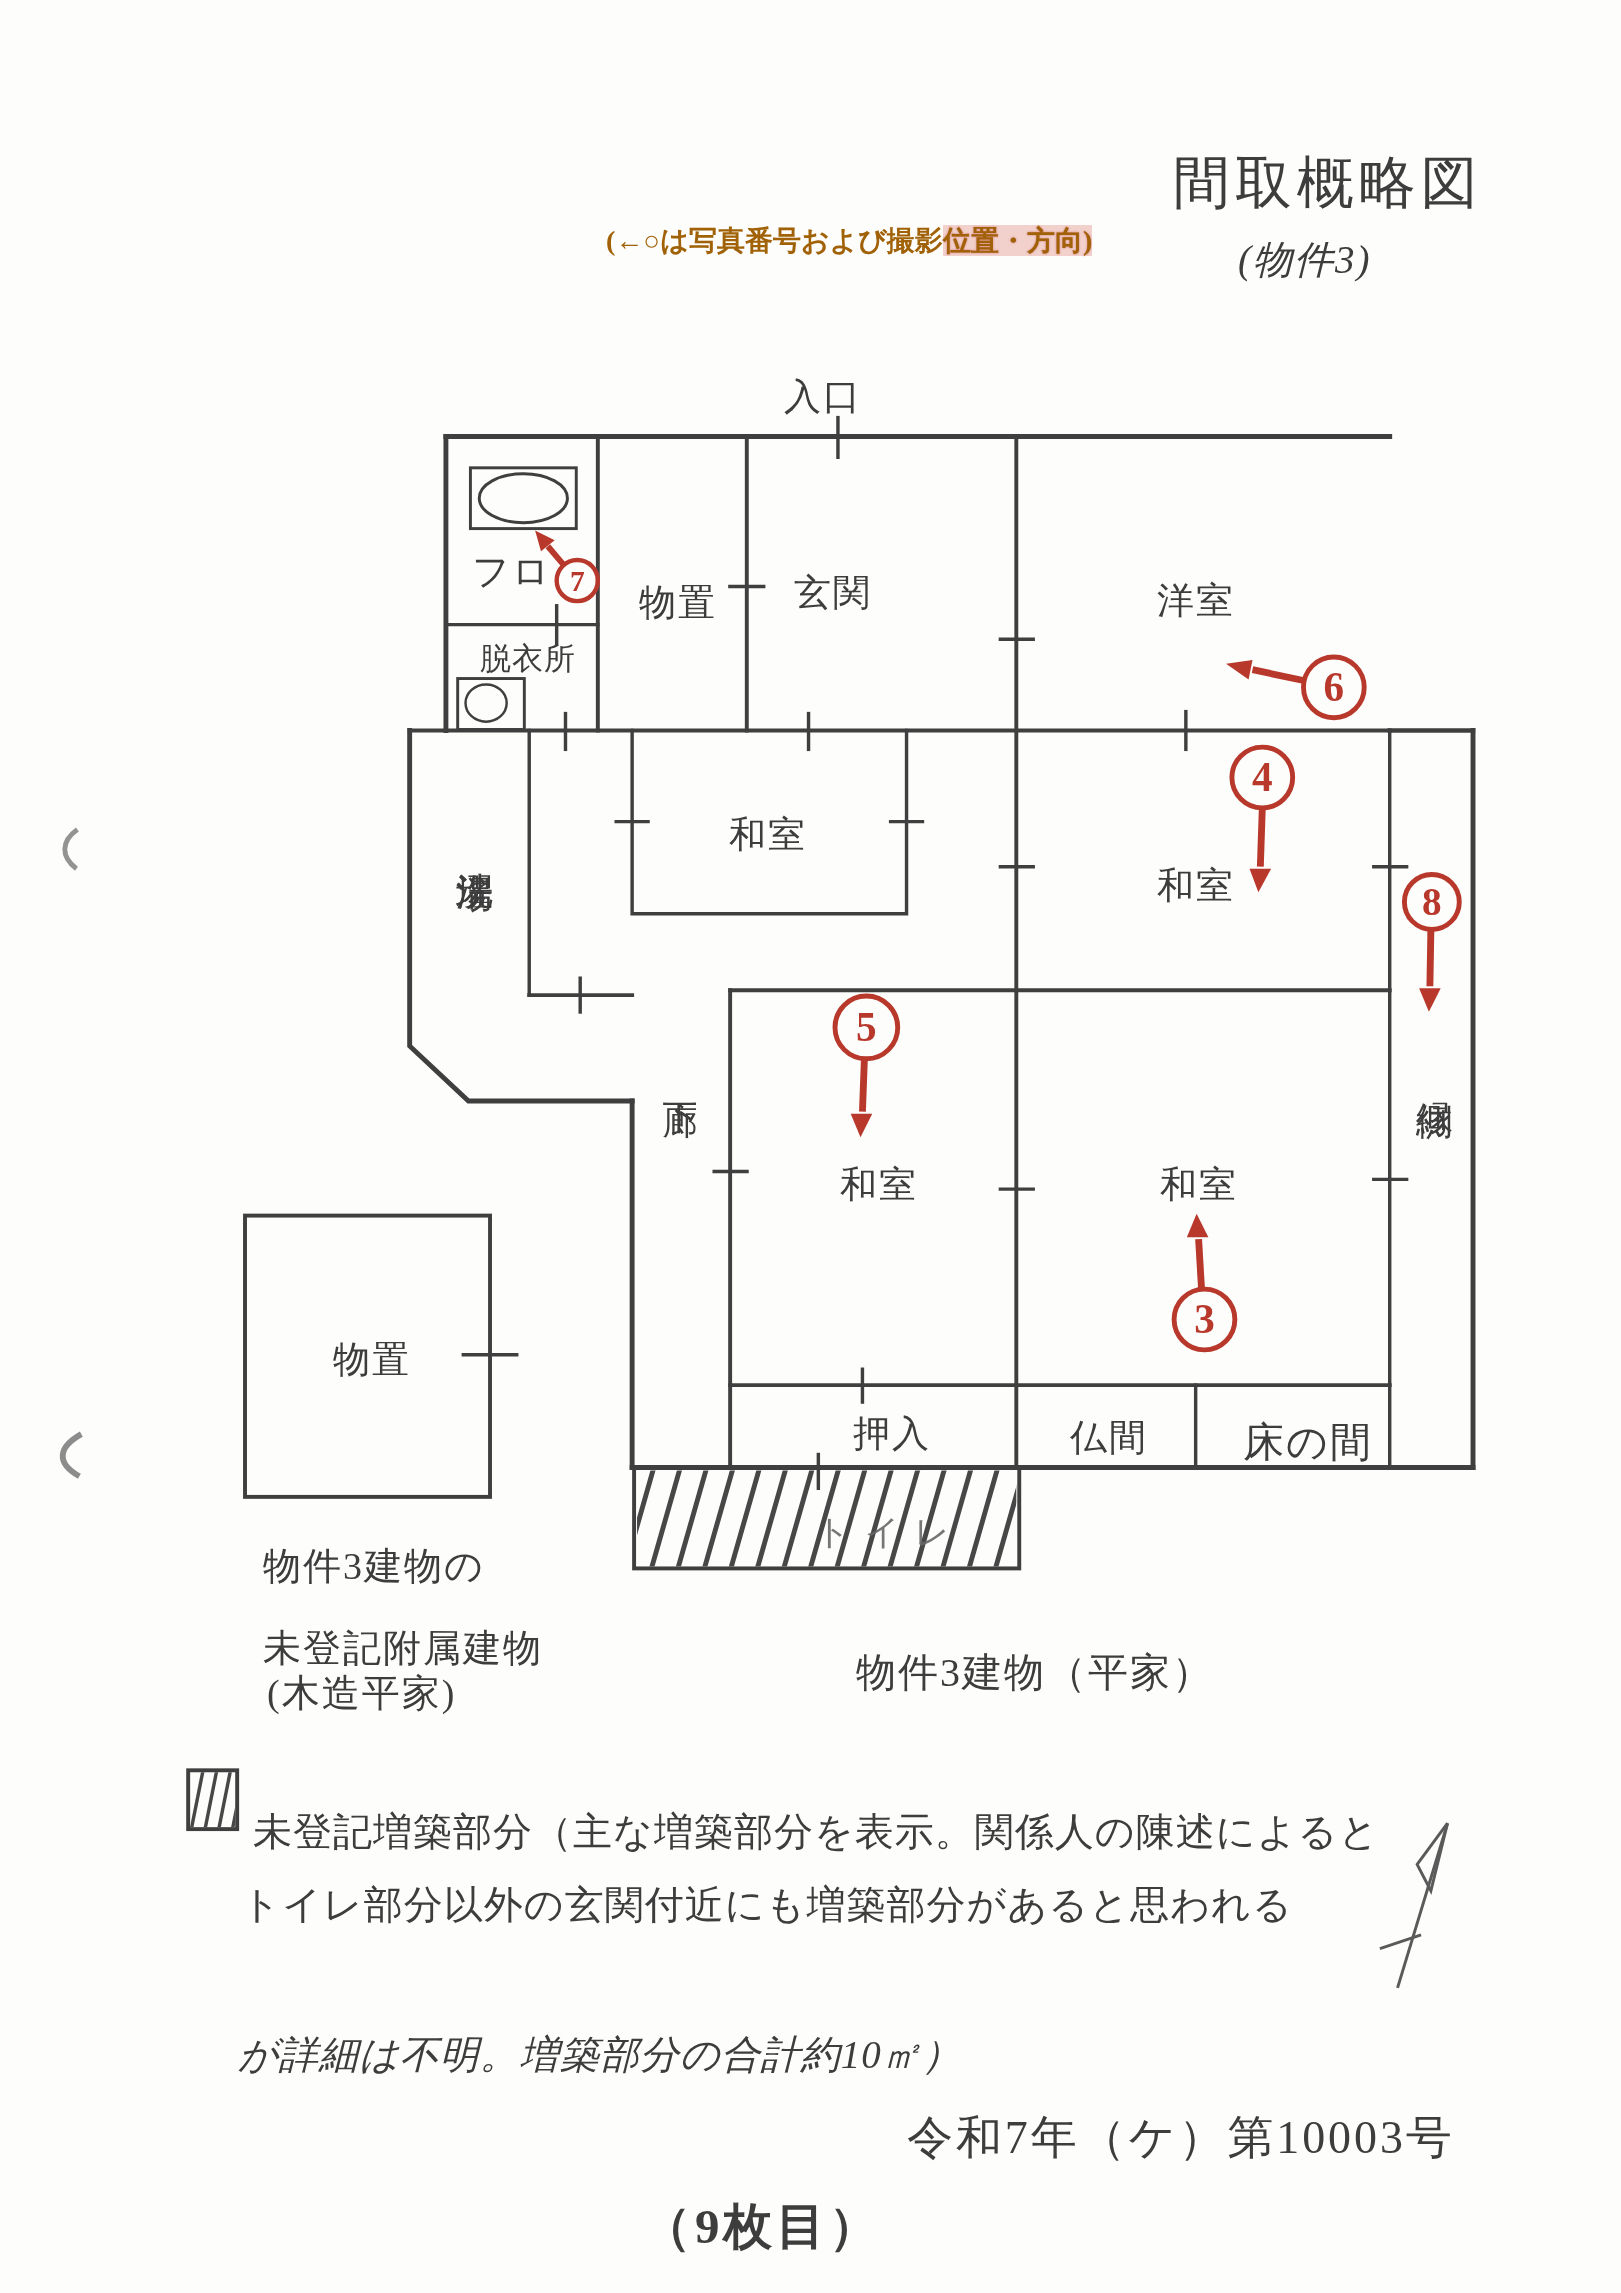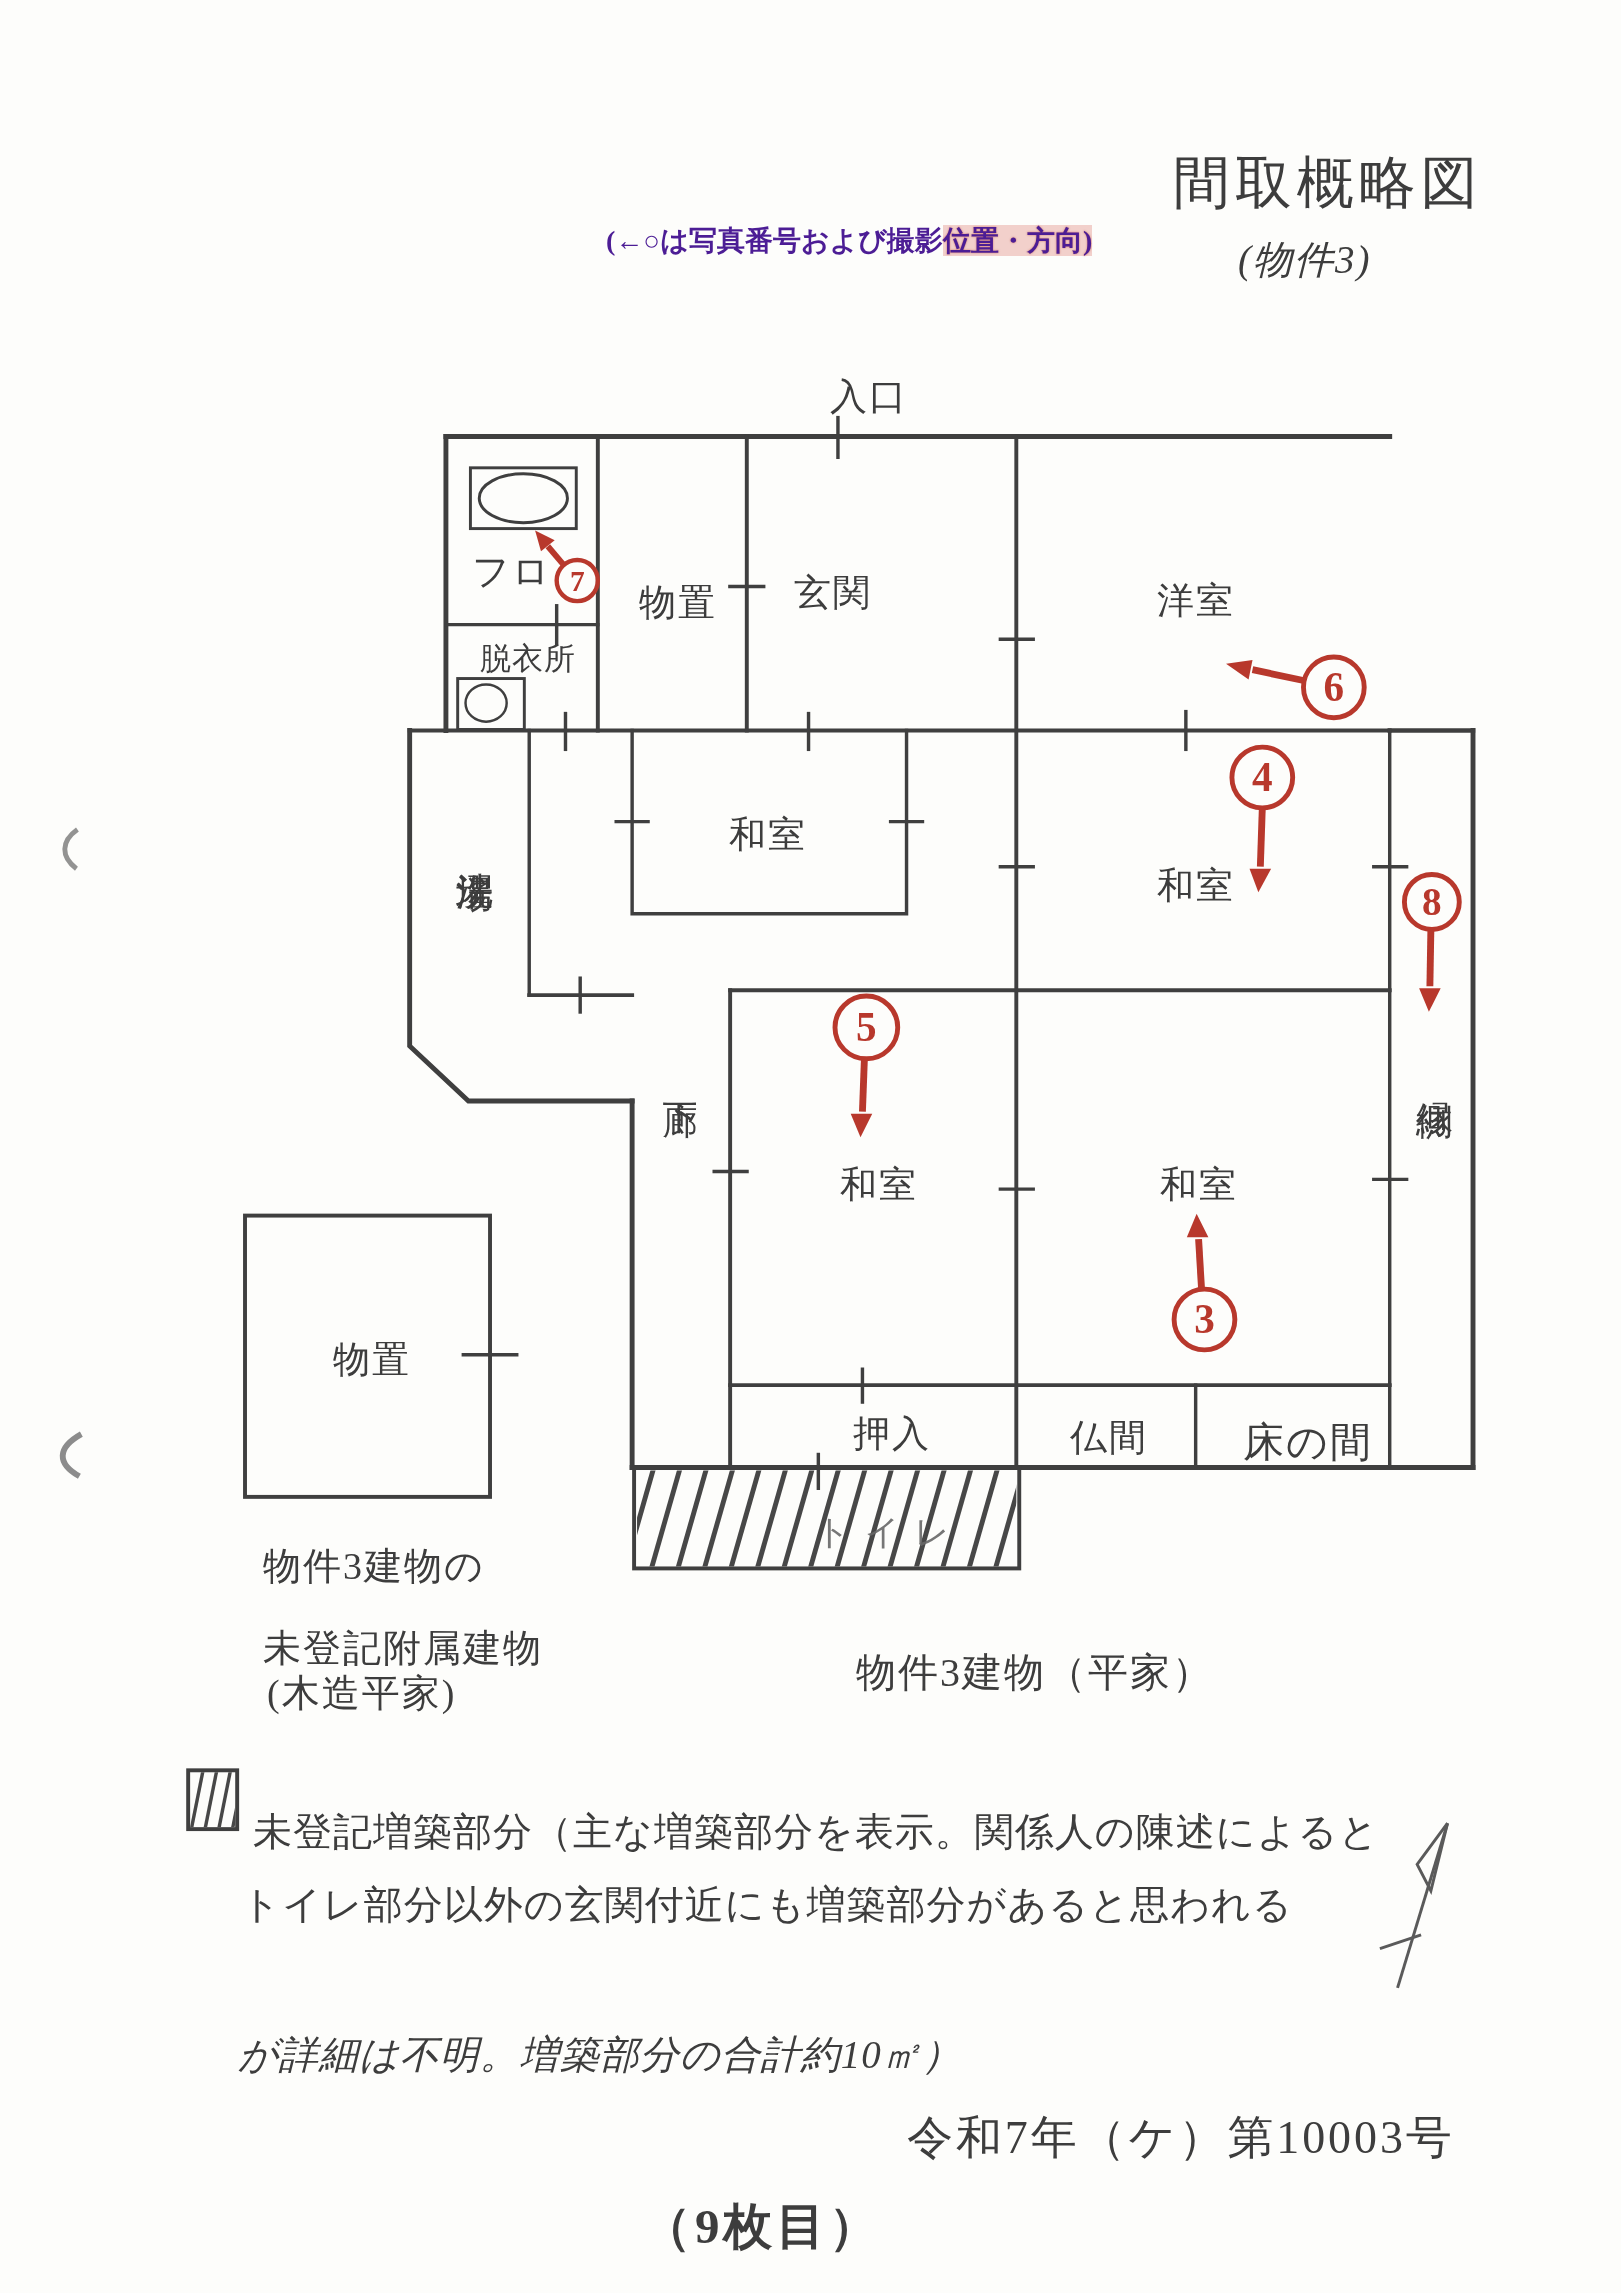--- a/index.html
+++ b/index.html
@@ -10,21 +10,21 @@
     background:#fdfdfb;
     overflow:hidden;
     font-family:"Liberation Serif","DejaVu Serif",serif;
     color:#3d3d3d;
   }
   .plan-svg{position:absolute;left:0;top:0;width:1621px;height:2294px;}
   .lbl{position:absolute;white-space:nowrap;color:#3d3d3d;}
   .v{writing-mode:vertical-rl;text-orientation:upright;letter-spacing:6.9px;}
   .title{font-size:57px;letter-spacing:4.9px;}
   .subtitle{font-size:39px;letter-spacing:2px;font-style:italic;}
-  .rednote{font-size:28px;font-weight:700;color:#4c1d95;letter-spacing:0px;}
+  .rednote{font-size:28px;font-weight:700;color:#a16207;letter-spacing:0px;}
   .rednote .note-emph{background:rgba(214,92,80,.28);text-shadow:0 0 2px rgba(184,56,44,.65);}
   .room{font-size:37px;letter-spacing:2px;}
   .room-sm{font-size:31px;letter-spacing:1px;}
   .toilet-lbl{font-size:35px;letter-spacing:13.7px;color:#686868;opacity:.9;}
   .caption{font-size:38px;letter-spacing:2px;}
   .legend-line{font-size:39px;letter-spacing:1px;margin-top:31px;}
   .case{font-size:46px;letter-spacing:2.9px;}
   .pageno{font-size:49px;font-weight:700;letter-spacing:3.9px;}
   .marker-num{font-family:"Liberation Serif","DejaVu Serif",serif;font-weight:700;fill:#b8382c;}
 </style>
@@ -179,21 +179,21 @@
     <g stroke="#787878" fill="none">
       <path d="M79,846 C62,858 62,874 78,886" stroke-width="5" opacity="0.8"></path>
       <path d="M83,1463 C58,1477 58,1493 81,1506" stroke-width="6" opacity="0.85"></path>
     </g>
   </svg>
 
   <div class="lbl rednote" style="left:606px;top:222px;"><span>(←○は写真番号および撮影</span><span class="note-emph">位置・方向)</span></div>
   <div class="lbl title" style="left:1173px;top:145px;">間取概略図</div>
   <div class="lbl subtitle" style="left:1238px;top:233px;">(物件3)</div>
 
-  <div class="lbl room" style="left:784px;top:372px;margin-left:46px;">入口</div>
+  <div class="lbl room" style="left:784px;top:372px;">入口</div>
   <div class="lbl room" style="left:472px;top:547px;">フロ</div>
   <div class="lbl room-sm" style="left:480px;top:638px;">脱衣所</div>
   <div class="lbl room" style="left:639px;top:578px;">物置</div>
   <div class="lbl room" style="left:794px;top:568px;">玄関</div>
   <div class="lbl room" style="left:1157px;top:576px;">洋室</div>
   <div class="lbl room v" style="left:449px;top:843px;">洗濯場</div>
   <div class="lbl room" style="left:729px;top:810px;">和室</div>
   <div class="lbl room" style="left:1157px;top:861px;">和室</div>
   <div class="lbl room" style="left:840px;top:1160px;">和室</div>
   <div class="lbl room" style="left:1160px;top:1160px;">和室</div>

